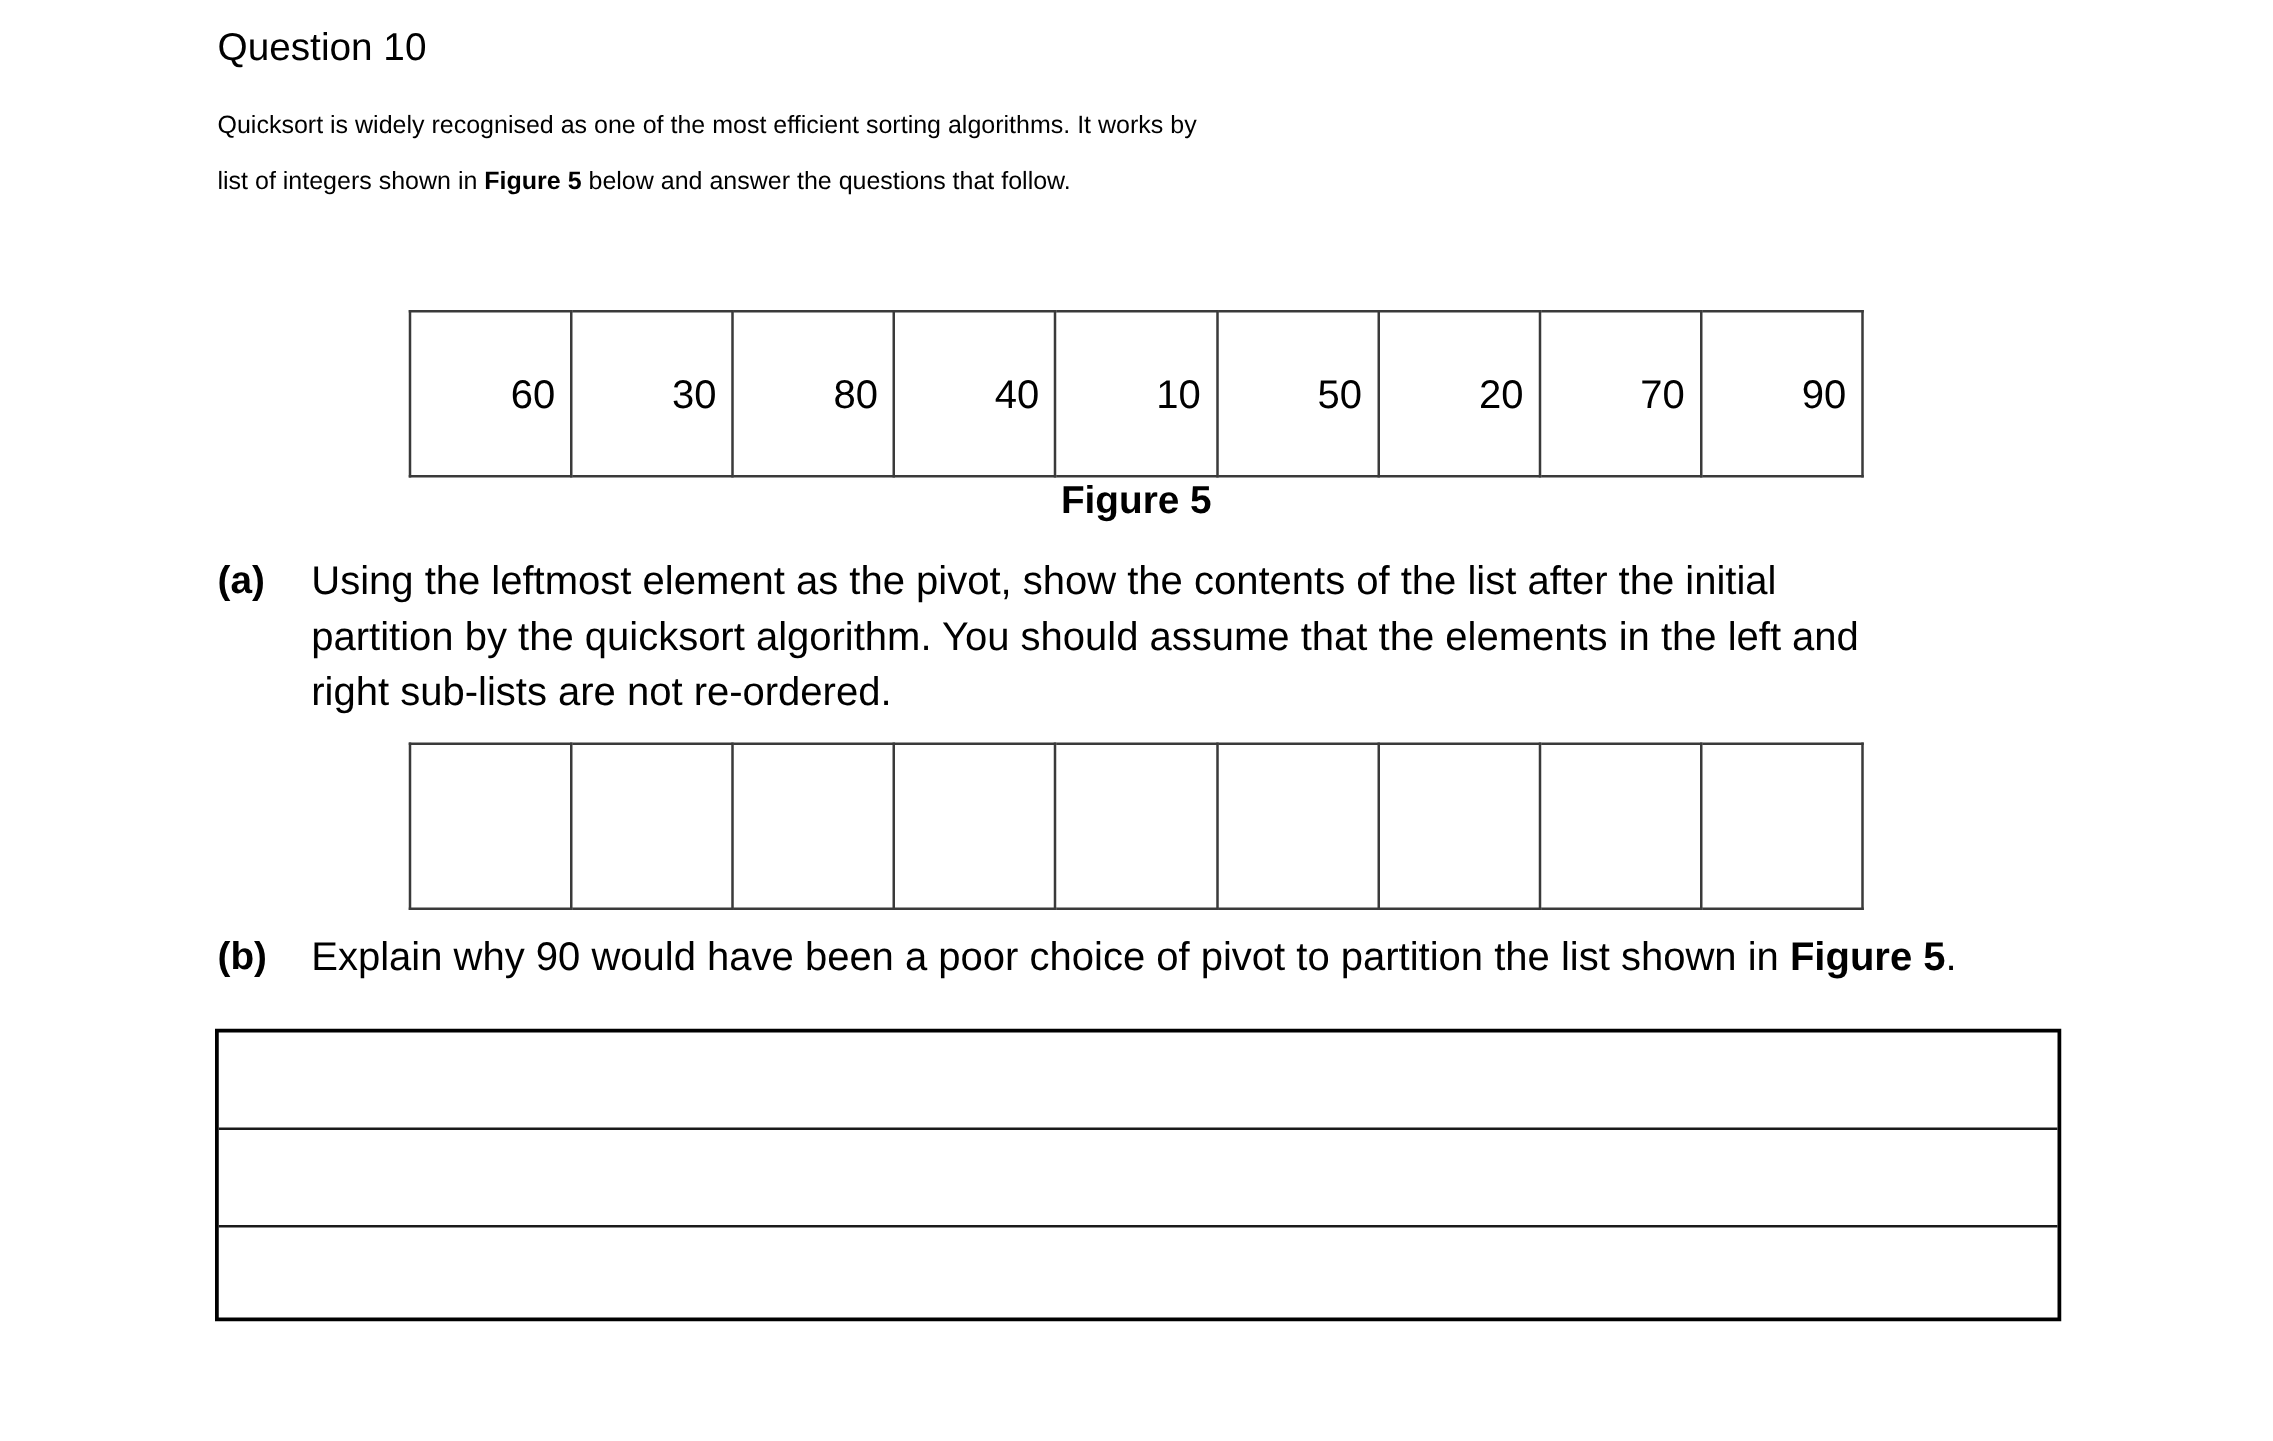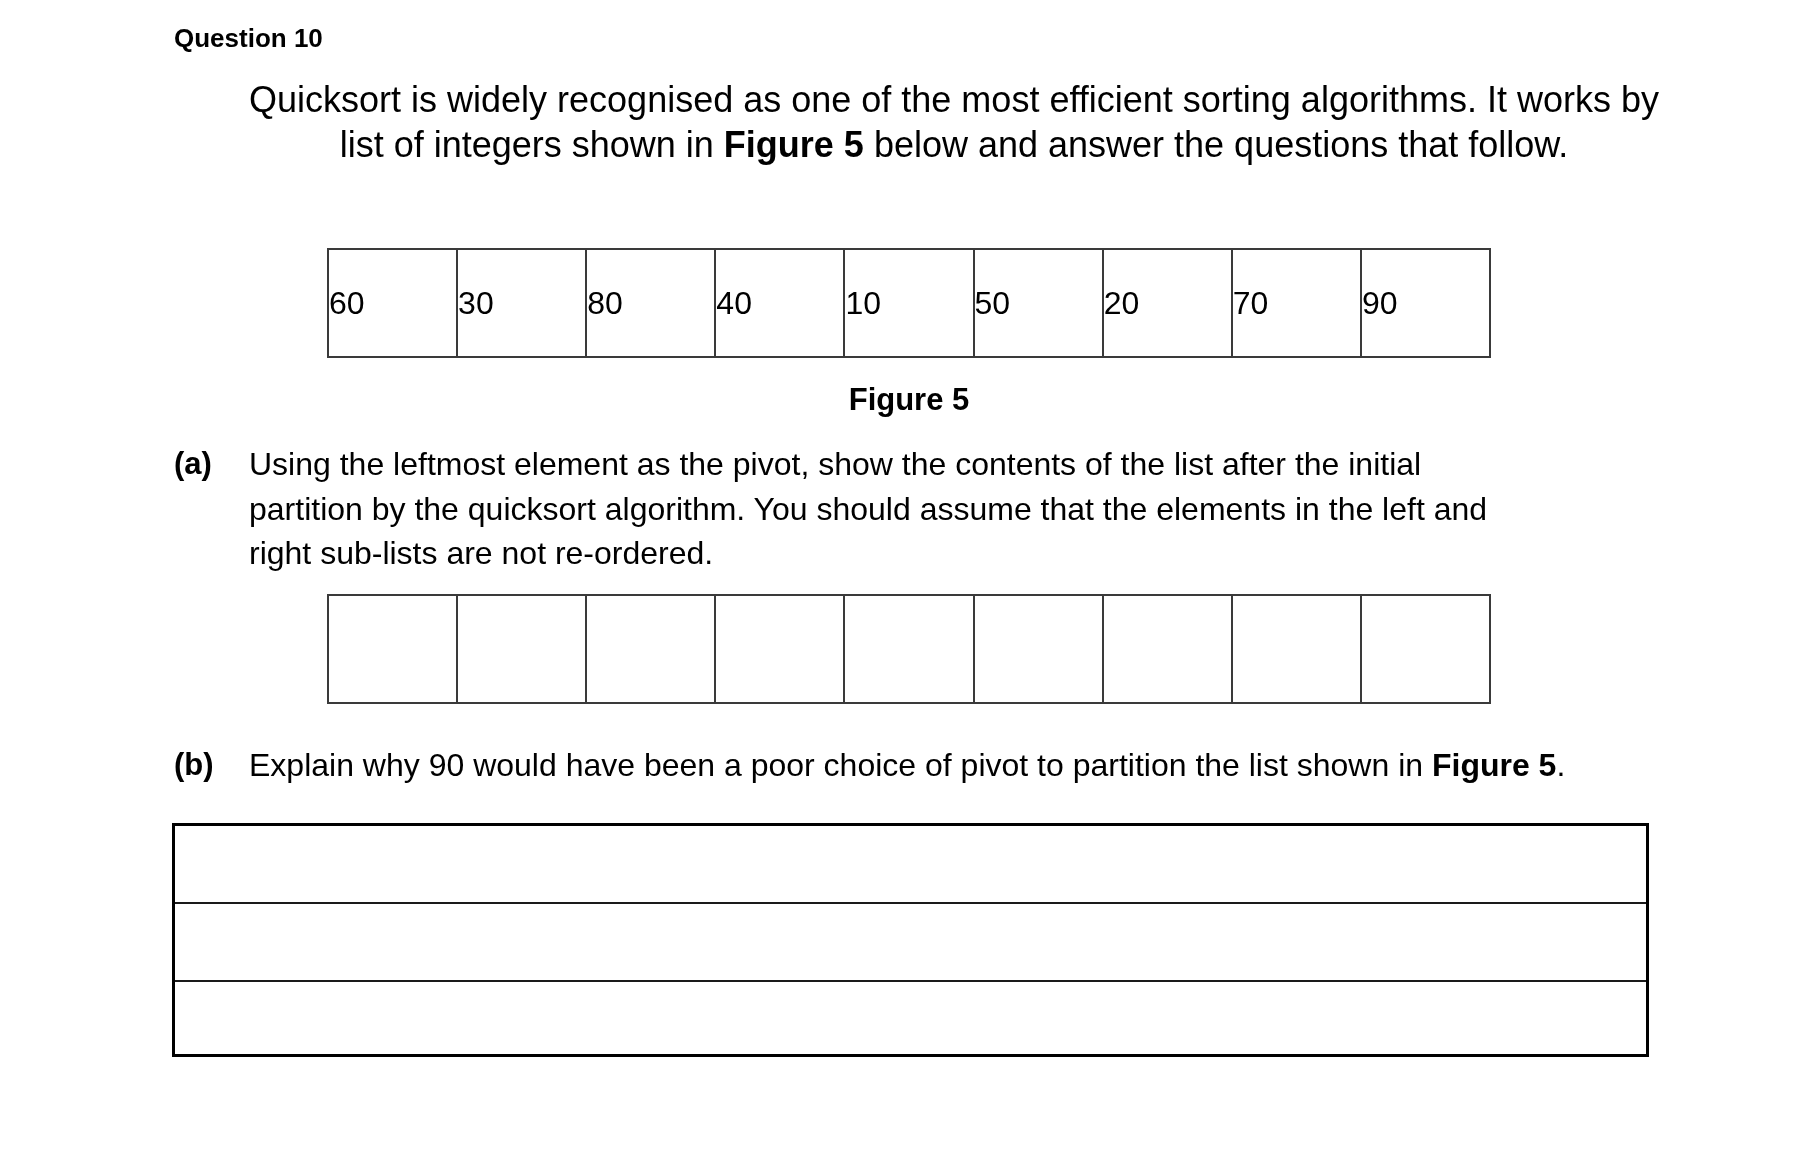--- a/index.html
+++ b/index.html
@@ -3,35 +3,35 @@
 <meta charset="utf-8">
 <style>
   html, body { margin: 0; padding: 0; background: #ffffff; }
   body {
     width: 1818px; height: 1153px; position: relative; overflow: hidden;
     font-family: "Liberation Sans", "DejaVu Sans", sans-serif;
     color: #000000;
   }
   .abs { position: absolute; }
   .heading {
-    left: 174px; top: 18px; font-size: 26px; font-weight: bold; line-height: 40px;
+    left: 174px; top: 18px; font-size: 31px; font-weight: normal; line-height: 40px;
   }
   .intro {
     left: 174px; top: 78px; width: 1560px;
-    font-size: 36px; line-height: 44.5px; text-align: center;
+    font-size: 20px; line-height: 44.5px;
   }
   .intro .line { display: block; white-space: nowrap; }
   b { font-weight: bold; }
   .list-table {
     left: 327px; width: 1164px; height: 110px;
     border-collapse: collapse; table-layout: fixed;
   }
   .list-table td {
-    border: 2px solid #3a3a3a; text-align: left; vertical-align: middle;
-    font-size: 32px; padding: 0; height: 106px;
+    border: 2px solid #3a3a3a; text-align: right; vertical-align: middle;
+    font-size: 32px; padding: 12px; height: 106px;
   }
   .fig-caption {
     left: 0; width: 1818px; top: 380px; text-align: center;
     font-size: 31px; font-weight: bold; line-height: 40px;
   }
   .part-label {
     left: 174px; font-size: 31px; font-weight: bold; line-height: 44.5px;
   }
   .part-text {
     left: 249px; font-size: 32px; line-height: 44.5px; width: 1420px;

